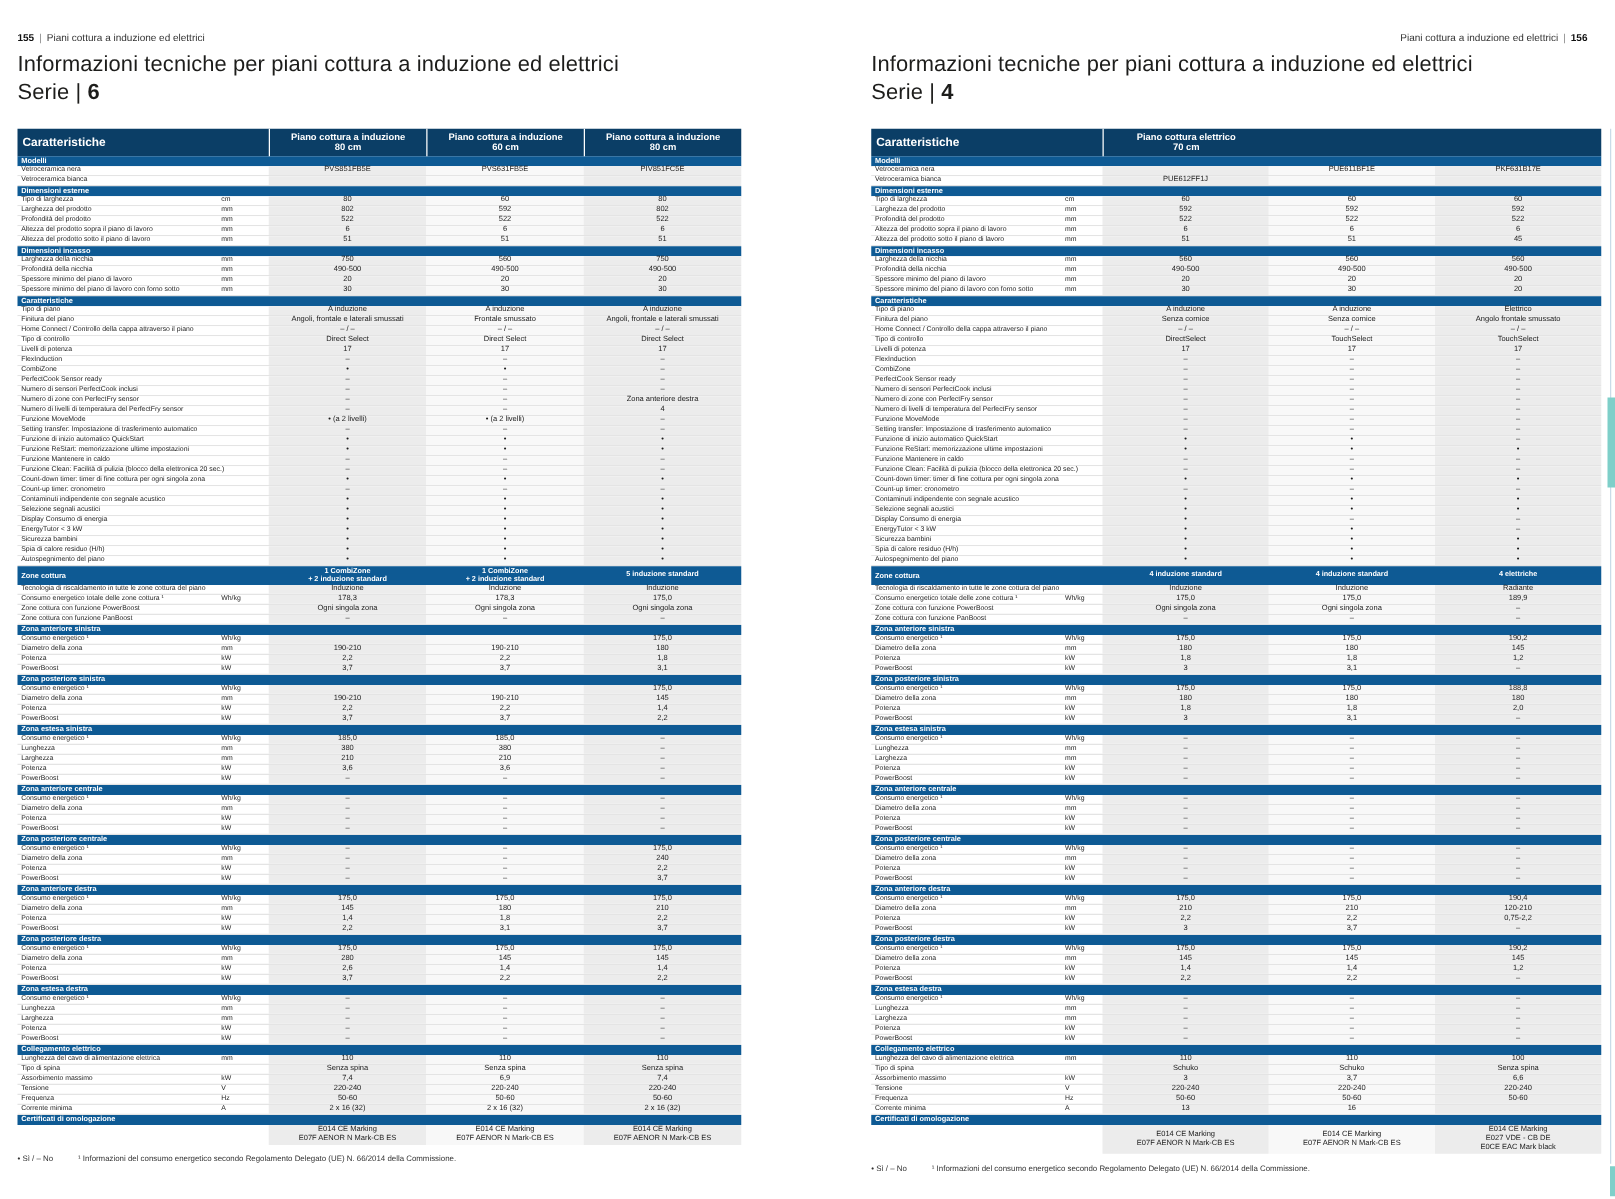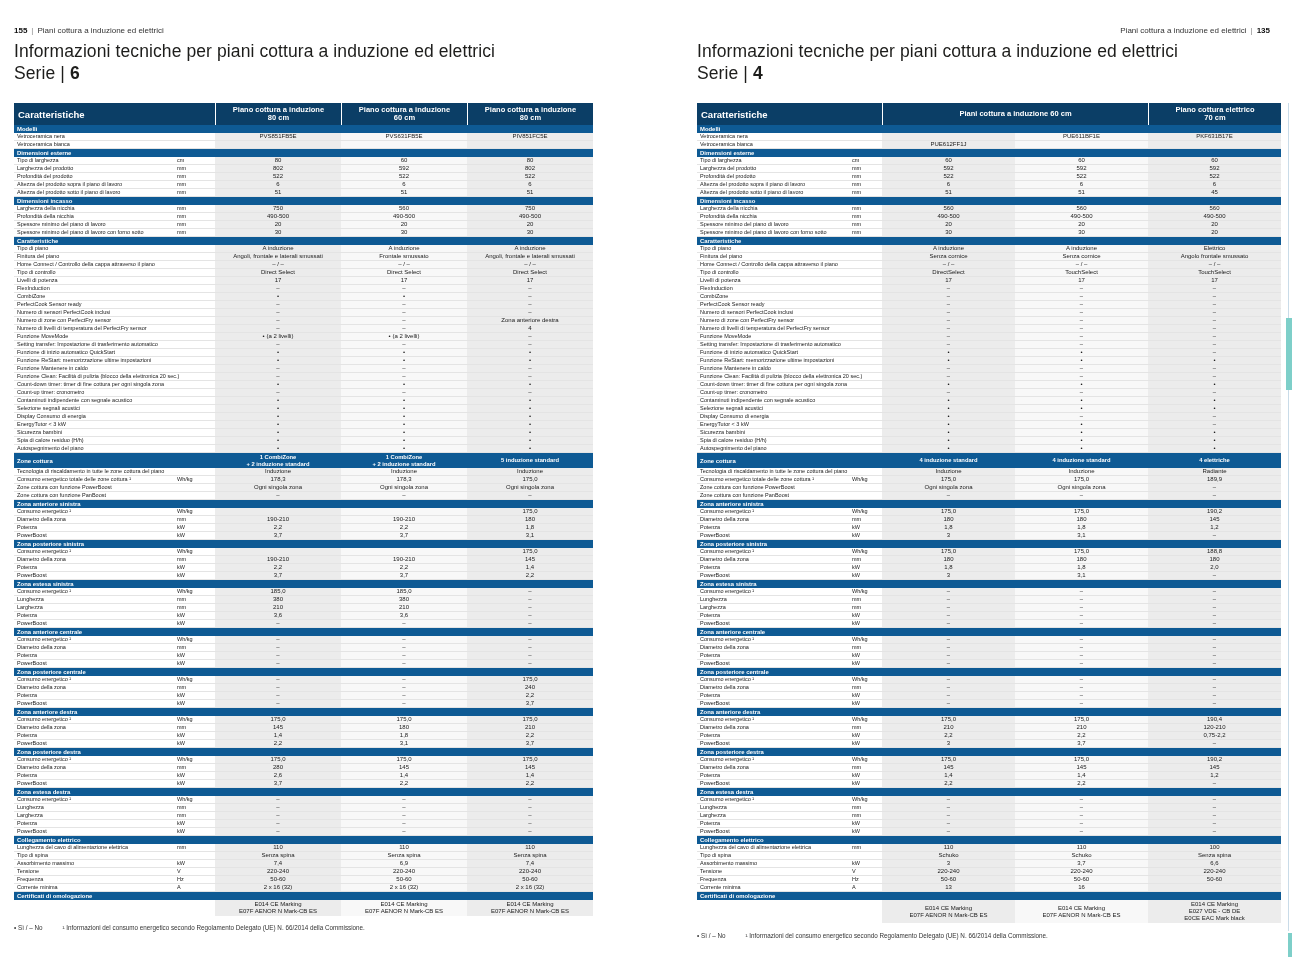--- a/index.html
+++ b/index.html
@@ -744,31 +744,30 @@
       </div>
     </div>
   <div class="footnote">
     <span>• Sì / – No</span>
     <span>¹ Informazioni del consumo energetico secondo Regolamento Delegato (UE) N. 66/2014 della Commissione.</span>
   </div>
 </div>
 
 <div class="page" id="pageR">
   <div class="pghead">
-    <span>Piani cottura a induzione ed elettrici</span><span class="sep">|</span><b>135</b>
+    <span>Piani cottura a induzione ed elettrici</span><span class="sep">|</span><b>156</b>
   </div>
   <div class="title">
     <span>Informazioni tecniche per piani cottura a induzione ed elettrici</span><br>
     <span>Serie |</span>
     <span class="serie-num">4</span>
   </div>
   <div class="tbl" id="tbl1" style="left: 51px; width: 584px;">
       <div class="thead">
         <div class="corner" style="width: 185px;">Caratteristiche</div>
-        <div class="gcell" style="width: 266px;">Piani cottura a induzione 60 cm</div>
         <div class="gcell" style="width: 133px;">Piano cottura elettrico
 70 cm</div>
       </div>
       <div class="band">
         <div class="blbl" style="width: 185px;">Modelli</div>
         <div class="bval" style="width: 133px;"></div>
         <div class="bval" style="width: 133px;"></div>
         <div class="bval" style="width: 133px;"></div>
       </div>
       <div class="trow">

